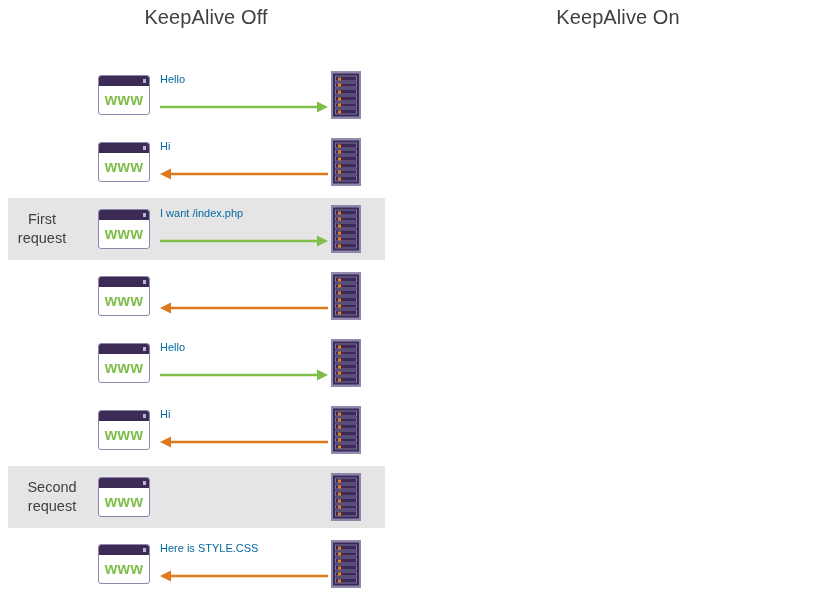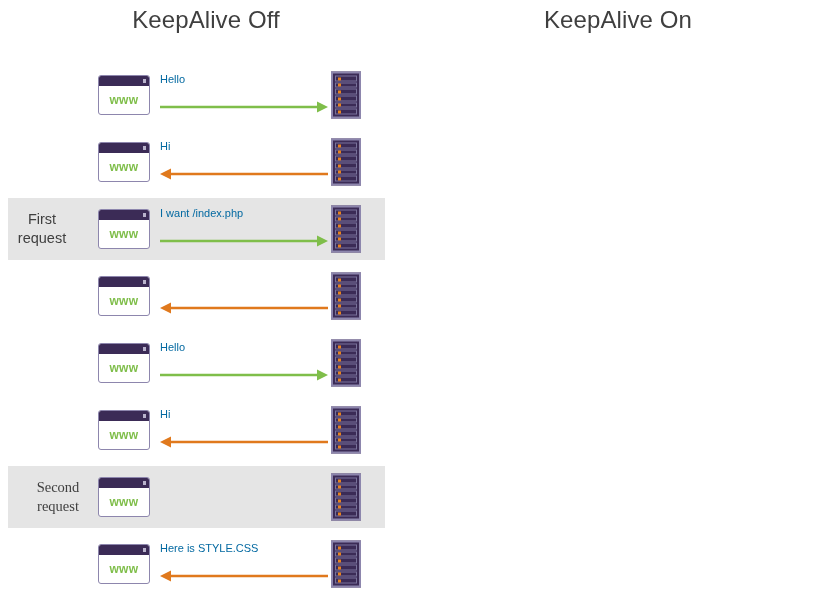--- a/index.html
+++ b/index.html
@@ -24,21 +24,21 @@
   }
   .panel-left  { left: 0; }
   .panel-right { left: 412px; }
 
   .panel-title {
     position: absolute;
     top: 6px;
     left: 0;
     width: 412px;
     text-align: center;
-    font-size: 24px;
+    font-size: 20px;
     font-weight: 400;
     color: #3f3f3f;
     letter-spacing: 0.1px;
   }
 
   
   .band {
     position: absolute;
     background: #e5e5e5;
     height: 62px;
@@ -91,21 +91,21 @@
     top: 3px;
     width: 3.5px;
     height: 3.5px;
     background: #b9b3cc;
   }
   .browser .www {
     height: 28px;
     display: flex;
     align-items: center;
     justify-content: center;
-    font-size: 12px;
+    font-size: 16px;
     font-weight: 700;
     color: #7fbe4a;
     letter-spacing: 0.4px;
   }
 
   
   .server {
     position: absolute;
     top: 50%;
     transform: translateY(-50%);
@@ -374,21 +374,21 @@
           <div class="slot">
             <span class="led"></span>
           </div>
           <div class="slot">
             <span class="led"></span>
           </div>
         </div>
       </div>
       <div class="band band-left" style="top: 466px;"></div>
       <div class="row row-left" style="top: 466px; left: 0px; width: 824px;">
-        <div class="caption" style="left: 22px; font-family: Liberation Serif, serif;">Second
+        <div class="caption" style="left: 16px;">Second
 request</div>
         <div class="browser" style="left: 98px;">
           <div class="titlebar">
             <span class="dot"></span>
           </div>
           <div class="www">www</div>
         </div>
         <div class="server" style="left: 331px;">
           <div class="slot">
             <span class="led"></span>

